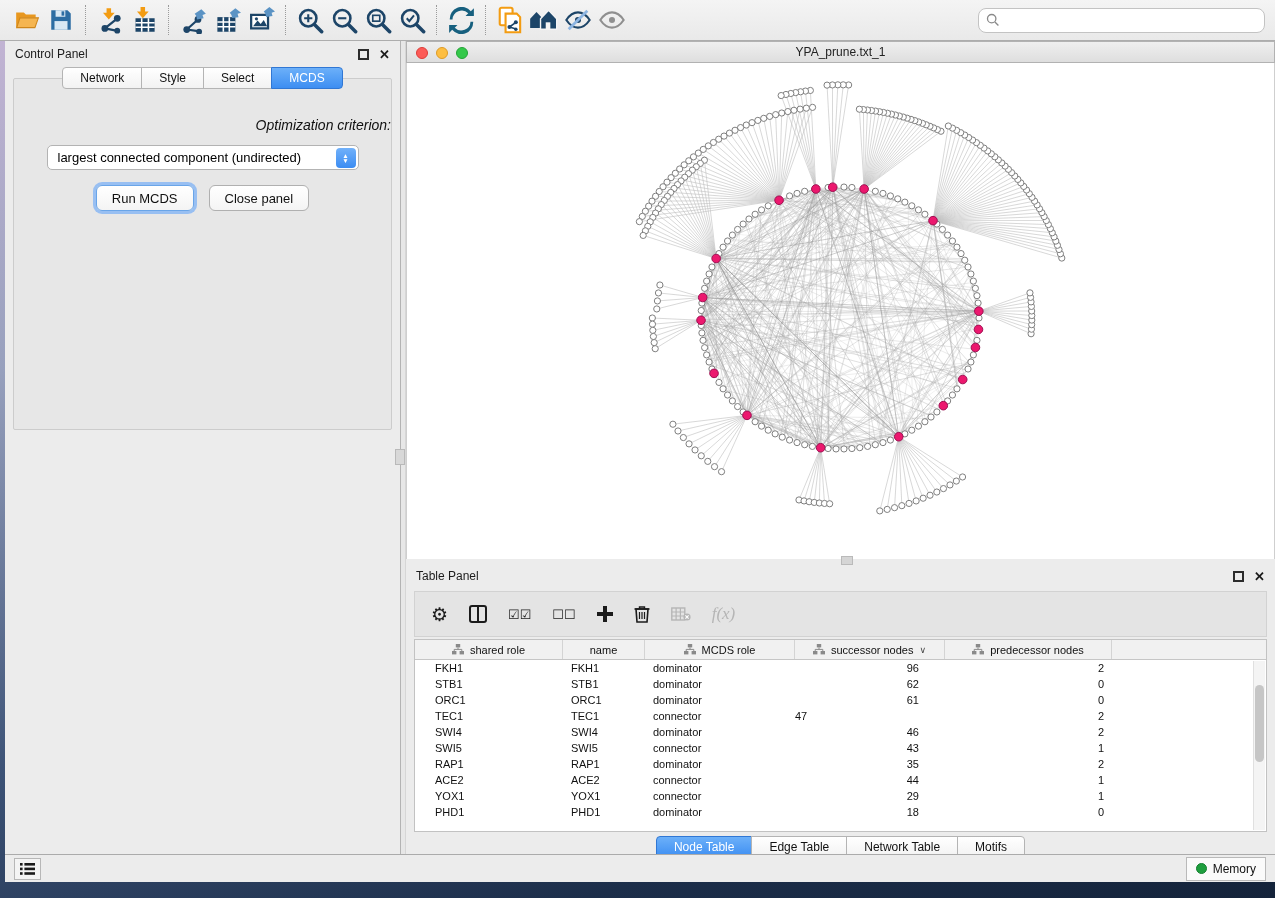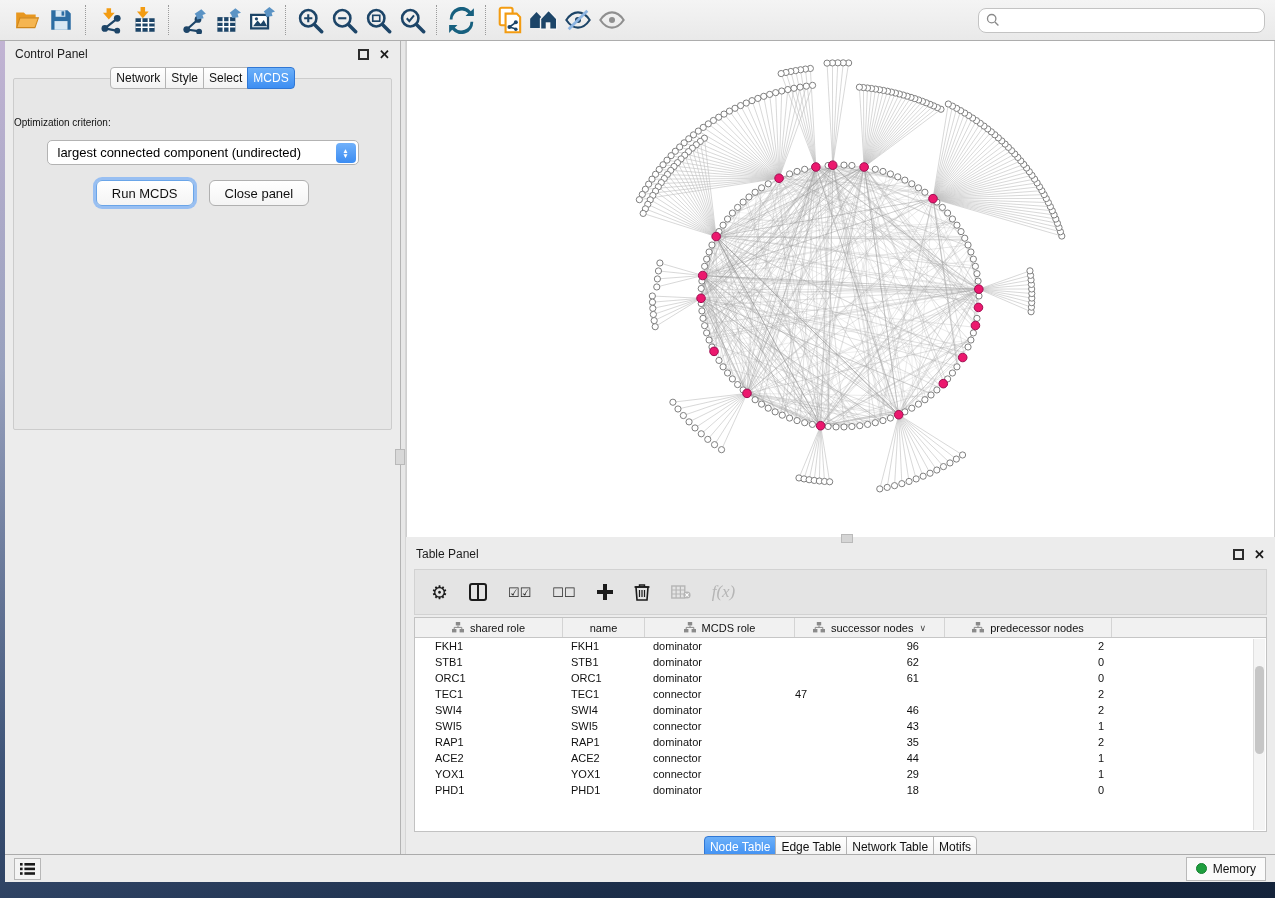--- a/index.html
+++ b/index.html
@@ -23,28 +23,28 @@
   .v-splitter { width:6px; background:#e7e7e7; border-left:1px solid #b3b3b3; border-right:1px solid #d6d6d6; position:relative; flex:0 0 auto;}
   .v-handle { position:absolute; top:408px; left:-6px; width:10px; height:16px; background:#d8d8d8; border:1px solid #b9b9b9; }
 
   
   .control-panel { width:395px; flex:0 0 auto; display:flex; flex-direction:column; background:#ececec; }
   .panel-header { height:26px; display:flex; align-items:center; padding:0 10px; font-size:12px; color:#1c1c1c; flex:0 0 auto;}
   .panel-header .sp { flex:1; }
   .float-btn { width:11px; height:11px; border:2px solid #2c2c2c; margin-right:10px; cursor:pointer;}
   .close-btn { font-size:13px; font-weight:bold; color:#1a1a1a; cursor:pointer; line-height:1;}
   .cp-tabs { display:flex; justify-content:center; position:relative; z-index:2; flex:0 0 auto;}
-  .seg-tab { height:22px; padding:0 5px; font-size:12px; display:flex; align-items:center;
+  .seg-tab { height:22px; padding:0 17px; font-size:12px; display:flex; align-items:center;
     background:linear-gradient(#ffffff,#f2f2f2); border:1px solid #b4b4b4; margin-left:-1px; color:#111; cursor:pointer;}
   .seg-tab:first-child { border-radius:4px 0 0 4px; margin-left:0;}
   .seg-tab:last-child { border-radius:0 4px 4px 0;}
   .seg-tab.active { background:linear-gradient(#6cb0f9,#3d8ef2); color:#fff; border-color:#3077d4; }
   .cp-body { margin:-11px 8px 0; padding-top:30px; height:352px; background:#e7e7e7;
     border:1px solid #cccccc; border-radius:2px; flex:0 0 auto;}
-  .opt-label { text-align:left; font-size:10px; color:#111; margin-top:8px;}
+  .opt-label { text-align:right; font-size:14px; color:#111; margin-top:8px;font-style:italic;}
   .select { width:312px; height:25px; margin:12px auto 0; background:#fff; border:1px solid #b3b3b3;
     border-radius:5px; display:flex; align-items:center; padding:0 2px 0 10px; font-size:13px; cursor:pointer;}
   .select .stepper { margin-left:auto; width:20px; height:20px; border-radius:4px;
     background:linear-gradient(#71b1fa,#3b8cf2); color:#fff; display:flex; flex-direction:column;
     align-items:center; justify-content:center; font-size:6.5px; line-height:5px; }
   .btn-row { display:flex; justify-content:center; gap:15px; margin-top:15px;}
   .mac-btn { height:26px; padding:0 15px; font-size:13px; background:linear-gradient(#ffffff,#f4f4f4);
     border:1px solid #b0b0b0; border-radius:6px; color:#111; cursor:pointer; font-family:inherit;}
   .mac-btn.focused { box-shadow:0 0 0 3px rgba(100,165,250,.6); border-color:#6aa5e8;}
   .cp-spacer { flex:1; }
@@ -271,20 +271,28 @@
       </div>
     </div>
     <div class="cp-spacer"></div>
   </div>
 
   <div class="v-splitter">
       <div class="v-handle"></div>
     </div>
 
   <div class="right-pane">
+    <div class="nw-titlebar">
+      <div class="lights">
+        <span class="light" style="background:#fc5b57;border:1px solid #dd3d38;"></span>
+        <span class="light" style="background:#fdbe41;border:1px solid #de9b26;"></span>
+        <span class="light" style="background:#34c84a;border:1px solid #23a436;"></span>
+      </div>
+      <span class="nw-title">YPA_prune.txt_1</span>
+    </div>
     <div class="nw-canvas">
       <svg id="netsvg" width="868" height="496" viewBox="0 0 868 496">
           <line x1="372.06641059631824" y1="137.25797993480913" x2="561.5995726601861" y2="205.2807240709776" stroke="#a8a8a8" stroke-width="0.7" opacity="0.5442269081948325"></line>
           <line x1="372.06641059631824" y1="137.25797993480913" x2="389.2406687949819" y2="379.33903534487433" stroke="#a8a8a8" stroke-width="0.7" opacity="0.4303613171330653"></line>
           <line x1="372.06641059631824" y1="137.25797993480913" x2="317.7803201763547" y2="181.72262084518664" stroke="#a8a8a8" stroke-width="0.7" opacity="0.4165581581299193"></line>
           <line x1="372.06641059631824" y1="137.25797993480913" x2="441.7930921485427" y2="124.26237961472467" stroke="#a8a8a8" stroke-width="0.7" opacity="0.4383314009872265"></line>
           <line x1="372.06641059631824" y1="137.25797993480913" x2="415.4245366100359" y2="384.94859121140746" stroke="#a8a8a8" stroke-width="0.7" opacity="0.364453890256118"></line>
           <line x1="372.06641059631824" y1="137.25797993480913" x2="510.4431640081526" y2="146.21561097932377" stroke="#a8a8a8" stroke-width="0.7" opacity="0.49102247164119034"></line>
           <line x1="372.06641059631824" y1="137.25797993480913" x2="294.928146302844" y2="270.1133562663296" stroke="#a8a8a8" stroke-width="0.7" opacity="0.3492843150277622"></line>
           <line x1="372.06641059631824" y1="137.25797993480913" x2="339.15541351189125" y2="158.3627684415352" stroke="#a8a8a8" stroke-width="0.7" opacity="0.37331183447968214"></line>

